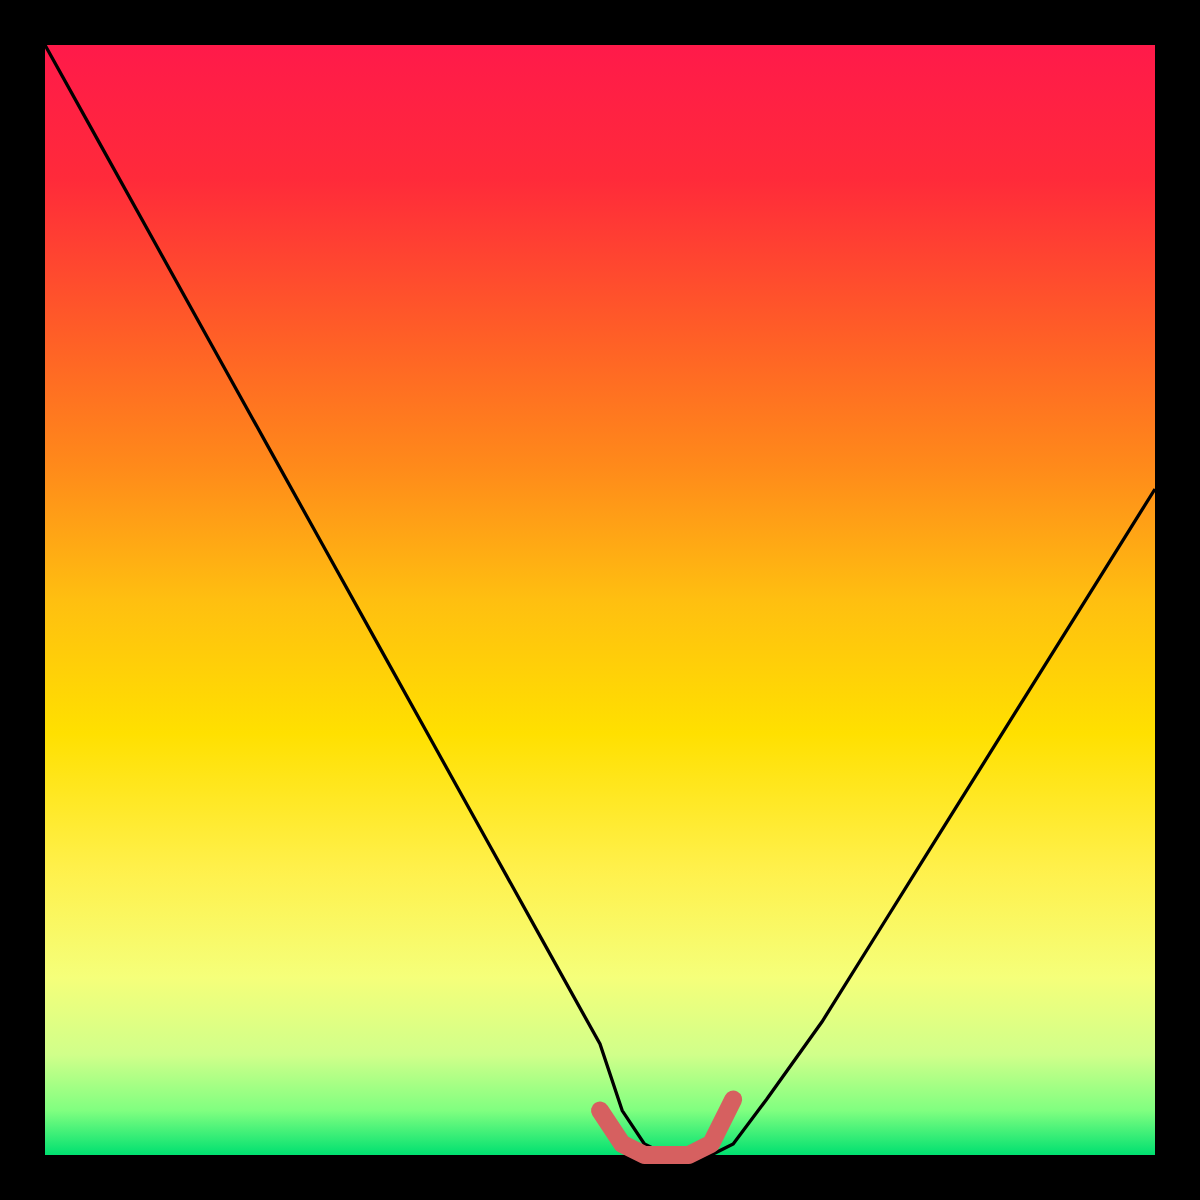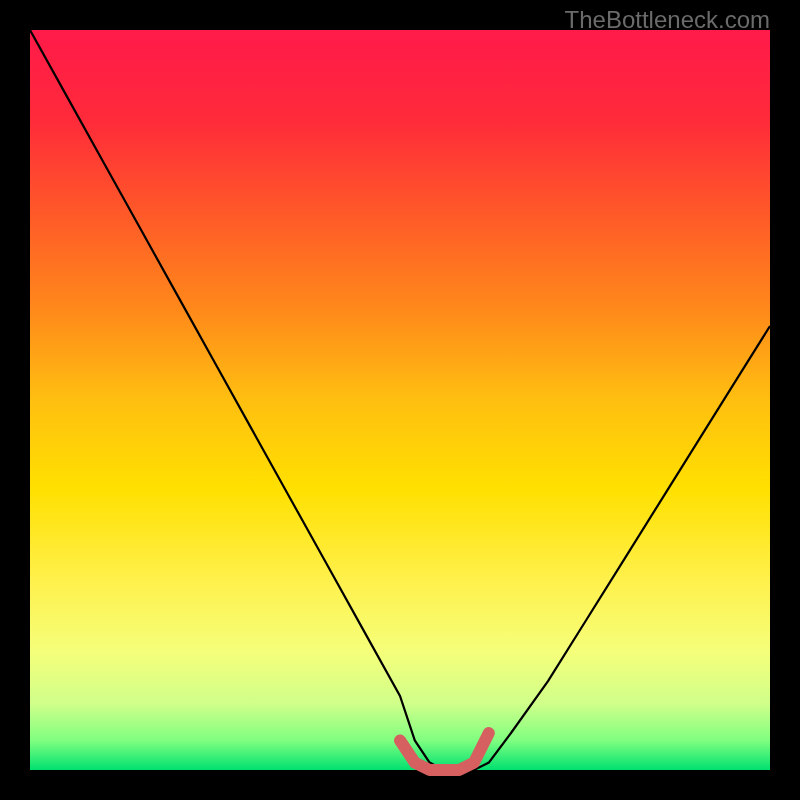--- a/index.html
+++ b/index.html
@@ -61,14 +61,13 @@
       </defs>
       <rect x="0" y="0" width="740" height="740" fill="url(#bg-grad)"></rect>
     </svg>
 
     <svg class="curve" viewBox="0 0 740 740" preserveAspectRatio="none">
       <path id="main-curve" fill="none" stroke="#000" stroke-width="2.2" d="M0.00 0.00 L37.00 66.60 L74.00 133.20 L111.00 199.80 L148.00 266.40 L185.00 333.00 L222.00 399.60 L259.00 466.20 L296.00 532.80 L333.00 599.40 L370.00 666.00 L384.80 710.40 L399.60 732.60 L414.40 740.00 L429.20 740.00 L444.00 740.00 L458.80 732.60 L481.00 703.00 L518.00 651.20 L555.00 592.00 L592.00 532.80 L629.00 473.60 L666.00 414.40 L703.00 355.20 L740.00 296.00 "></path>
       <path id="marker-curve" fill="none" stroke-width="12" stroke-linecap="round" stroke-linejoin="round" d="M370.00 710.40 L384.80 732.60 L399.60 740.00 L414.40 740.00 L429.20 740.00 L444.00 732.60 L458.80 703.00 " stroke="#d66060"></path>
     </svg>
   </div>
 
-  <div class="watermark">TheBottleneck.com</div>
 </div>
 
 </body></html>

